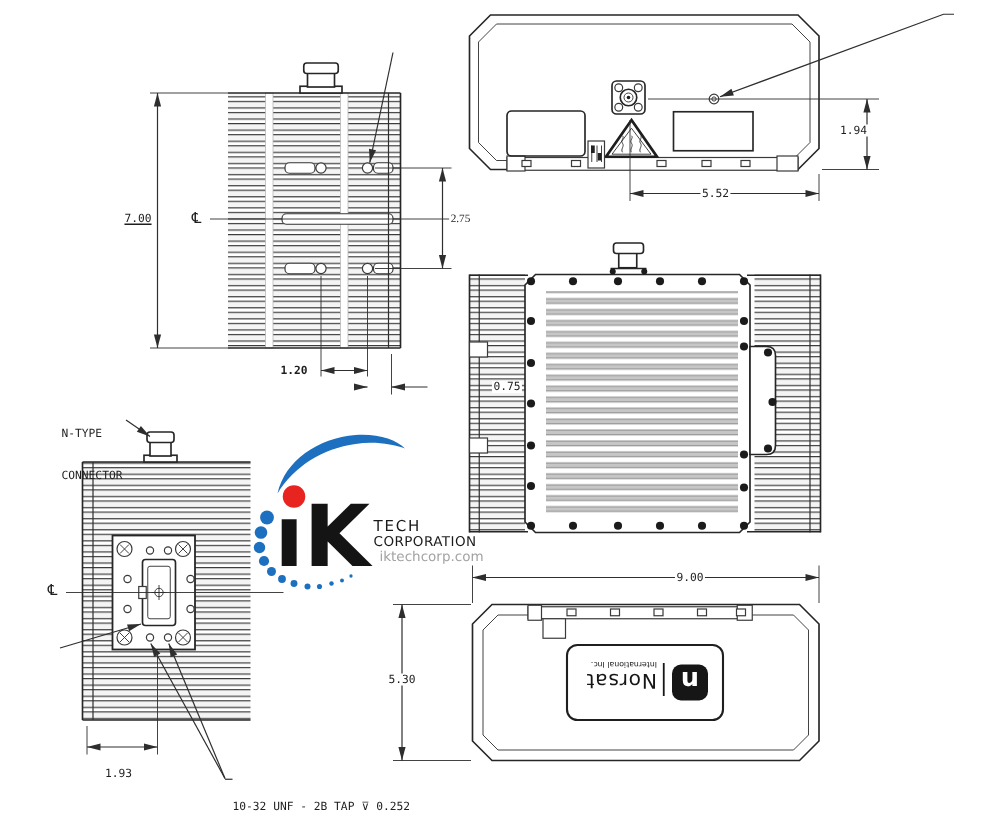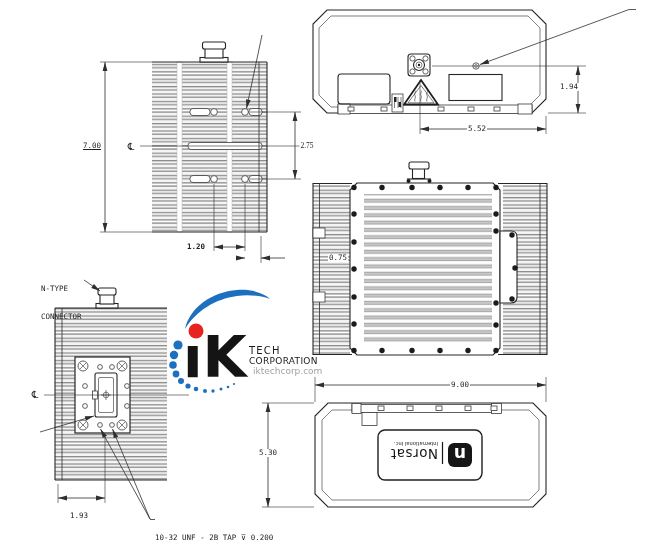--- a/index.html
+++ b/index.html
@@ -324,21 +324,21 @@
 
 
 
 <div class="lbl" style="left:41px;top:266px;">
   <span>N-TYPE</span>
   <span>CONNECTOR</span>
 </div>
 
 
 <div class="lbl" style="left:155px;top:515px;">
-  <span>10-32 UNF - 2B TAP ⊽ 0.200</span>
+  <span>10-32 UNF - 2B TAP ⊽ 0.252</span>
   
   
 </div>
 
 <span class="dim" style="left:92px;top:146px;text-decoration:underline;">7.00</span>
 <span class="dim" style="left:307px;top:146px;font-family:Liberation Serif, serif;">2.75</span>
 <span class="dim" style="left:196px;top:247px;font-weight:bold;">1.20</span>
 <span class="dim" style="left:295px;top:258px;margin-left:43px;">0.75</span>
 <span class="dim" style="left:569px;top:87px;">1.94</span>
 <span class="dim" style="left:477px;top:129px;">5.52</span>

